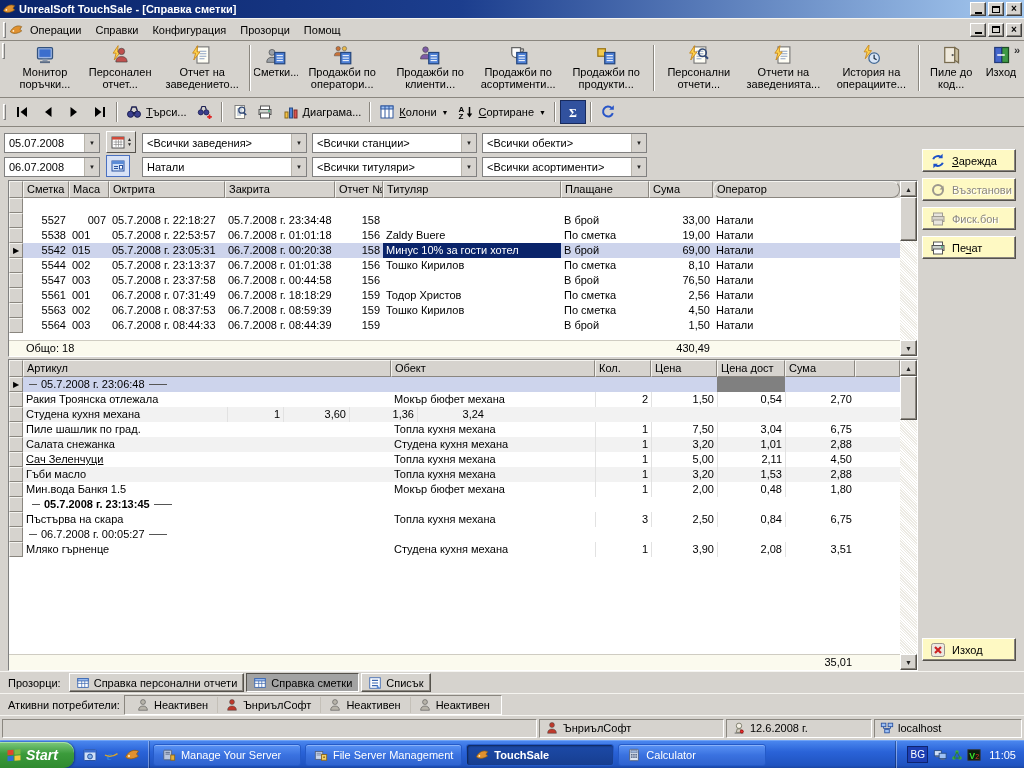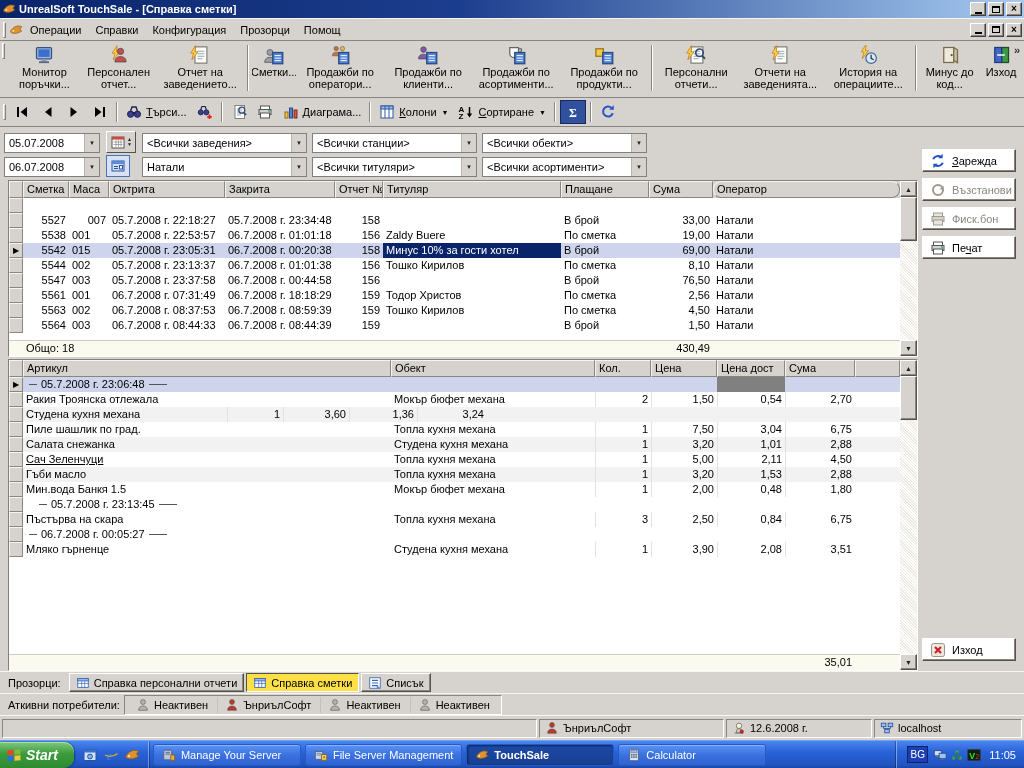--- a/index.html
+++ b/index.html
@@ -71,32 +71,32 @@
 .gzone{display:flex;align-items:center;gap:4px;flex:none;overflow:hidden}
 
 .vsb{width:17px;flex:none;display:flex;flex-direction:column;
   background:repeating-linear-gradient(45deg,#fff 0 1px,#eceae3 1px 2px)}
 .sarr{width:17px;height:16px;flex:none;background:#d6d3ce;border:1px solid;border-color:#fff #55524c #55524c #fff;
   box-shadow:inset -1px -1px 0 #8a867f;display:flex;align-items:center;justify-content:center;font-size:7px;color:#222}
 .sthumb{width:17px;height:44px;background:#d6d3ce;border:1px solid;border-color:#fff #55524c #55524c #fff;
   box-shadow:inset -1px -1px 0 #8a867f}
 .sarr.bottom{margin-top:auto}
 
-.sbtn{position:absolute;left:922px;width:94px;height:23px;background:#ffffff;border:1px solid;
+.sbtn{position:absolute;left:922px;width:94px;height:23px;background:#fef9c3;border:1px solid;
   border-color:#fff #55524c #55524c #fff;box-shadow:inset -1px -1px 0 #8a867f;
   display:flex;align-items:center;gap:6px;padding:0 7px}
 .sbtn.disabled{color:#8a867f;text-shadow:1px 1px 0 #fff}
 
 .hbar{position:absolute;left:0;width:1024px;display:flex;align-items:center;gap:4px;
   border-top:1px solid #f5f4f0;padding:0 8px;background:#d6d3ce}
 #winbar{top:671px;height:22px}
 #userbar{top:693px;height:22px}
 .wtab{display:flex;align-items:center;gap:4px;padding:1px 6px;height:19px;background:#d6d3ce;
   border:1px solid;border-color:#fff #55524c #55524c #fff;box-shadow:inset -1px -1px 0 #8a867f}
-.wtab.active{background:#fde047;border-color:#55524c #fff #fff #55524c;box-shadow:none}
+.wtab.active{background:#a3a3a3;border-color:#55524c #fff #fff #55524c;box-shadow:none}
 .ubox{display:flex;align-items:center;height:20px;border:1px solid;border-color:#8a867f #fff #fff #8a867f;padding:0 4px;gap:2px}
 .uitem{display:flex;align-items:center;gap:4px;padding:0 7px;height:16px}
 .uitem + .uitem{border-left:1px solid #c4c0b8}
 .statusbar{position:absolute;left:0;top:715px;width:1024px;height:25px;background:#d6d3ce;
   border-top:1px solid #f5f4f0;display:flex;align-items:center;gap:2px;padding:0 2px}
 .spanel{height:19px;border:1px solid;border-color:#8a867f #fff #fff #8a867f;display:flex;align-items:center;gap:4px;padding:0 5px;white-space:nowrap;overflow:hidden}
 
 .taskbar{position:absolute;left:0;top:740px;width:1024px;height:28px;display:flex;align-items:center;
   background:linear-gradient(#4a86ee,#2a63d8 40%,#1f53c0 90%,#1a46a4);border-top:1px solid #6fa3f7}
 .startbtn{height:26px;margin:1px 0 1px 0;padding:0 16px 0 6px;display:flex;align-items:center;gap:4px;
@@ -311,21 +311,21 @@
       </div>
       <span class="sep-v"></span>
       <div class="tbtn">
         <span class="ic20">
           <svg xmlns="http://www.w3.org/2000/svg" viewBox="0 0 16 16">
             <rect x="3" y="2" width="8" height="12" fill="#efe9dc" stroke="#776a4e"></rect>
             <circle cx="9.3" cy="8" r="0.9" fill="#555"></circle>
             <path d="M11 2l3 1.8v10.4l-3-2z" fill="#cbbf9f" stroke="#776a4e"></path>
           </svg>
         </span>
-        <div>Минус до код...</div>
+        <div>Пиле до код...</div>
       </div>
       <div class="tbtn">
         <span class="ic20">
           <svg xmlns="http://www.w3.org/2000/svg" viewBox="0 0 16 16">
             <rect x="8.5" y="2" width="5.5" height="12" fill="#3f9a46" stroke="#1d4d22"></rect>
             <rect x="3" y="2" width="5.5" height="12" fill="#4466cc" stroke="#223a7a"></rect>
             <path d="M5 8h6" stroke="#fff" stroke-width="1.2"></path>
           </svg>
         </span>
         <div>Изход</div>
@@ -753,21 +753,21 @@
             <span class="gcell" style="width: 368px;">Мин.вода Банкя 1.5</span>
             <span class="gcell" style="width: 204px;">Мокър бюфет механа</span>
             <span class="gcell r vline" style="width: 56px;">1</span>
             <span class="gcell r vline" style="width: 66px;">2,00</span>
             <span class="gcell r vline" style="width: 68px;">0,48</span>
             <span class="gcell r vline" style="width: 70px;">1,80</span>
             <span class="gcell" style="flex: 1 1 0%;"></span>
           </div>
           <div class="grow">
             <span class="mcell"></span>
-            <span class="gzone" style="width: 694px; padding-left: 16px;">
+            <span class="gzone" style="width: 694px; padding-left: 9px; font-weight: bold;">
               <span class="dashline" style="width: 8px;"></span>
               <span>05.7.2008 г. 23:13:45</span>
               <span class="dashline" style="width: 18px;"></span>
             </span>
             <span class="gcell" style="width: 68px;"></span>
             <span class="gcell" style="width: 70px;"></span>
             <span class="gcell" style="flex: 1 1 0%;"></span>
           </div>
           <div class="grow">
             <span class="mcell"></span>

